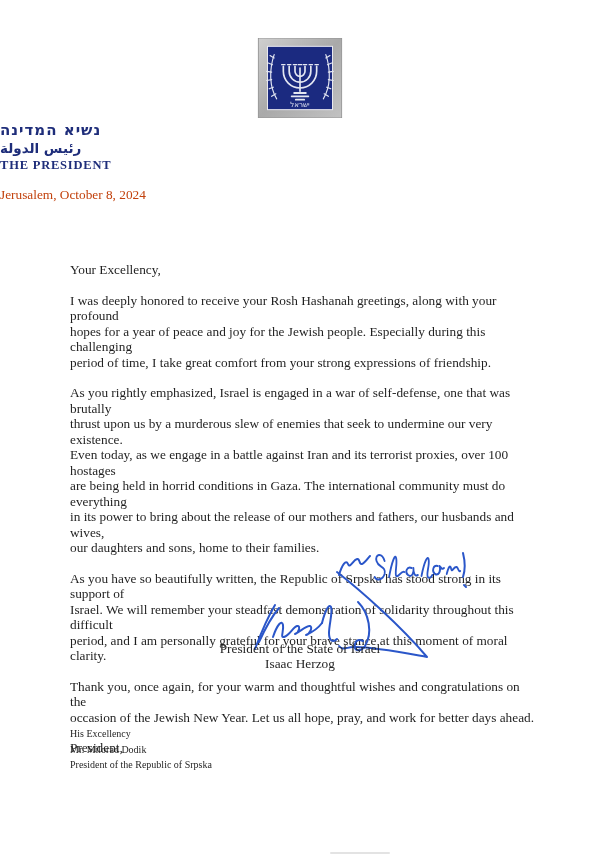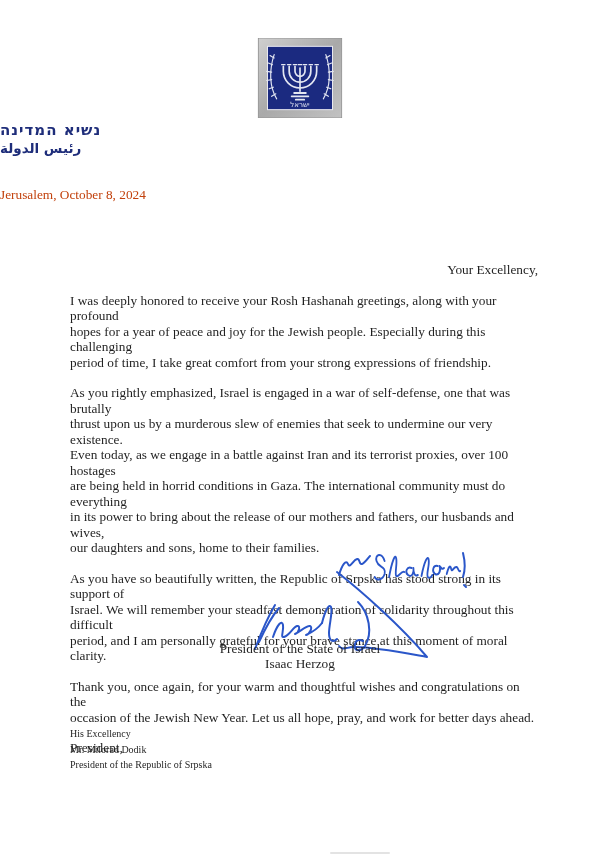--- a/index.html
+++ b/index.html
@@ -26,21 +26,21 @@
   .dateline{
     position:absolute;top:187px;left:0;right:0;text-align:left;
     font-size:13.3px;color:#c2410c;
   }
   
   .body{
     position:absolute;left:70px;top:262px;width:468px;
     font-size:13.3px;line-height:15.5px;
   }
   .body p{margin:0 0 15px 0;white-space:pre-line;}
-  .salutation{margin:0 0 15px 0;text-align:right;}
+  .salutation{margin:0 0 15px 0;}
   .closing{margin:12px 0 0 207px;}
   
   .sig-svg{position:absolute;left:225px;top:545px;width:260px;height:130px;}
   .signer{
     position:absolute;left:150px;top:641px;width:300px;text-align:center;
     font-size:13.3px;line-height:15px;
   }
   
   .recipient{
     position:absolute;left:70px;top:726px;font-size:10px;line-height:15.5px;
@@ -82,20 +82,21 @@
           <path d="M19,20 C13,38 13,58 22,73"></path>
           <path d="M19,24 l-5,-3 M17,32 l-5,-2 M16,41 l-6,-1 M16,50 l-6,1 M18,59 l-5,2 M21,67 l-5,3"></path>
           <path d="M81,20 C87,38 87,58 78,73"></path>
           <path d="M81,24 l5,-3 M83,32 l5,-2 M84,41 l6,-1 M84,50 l6,1 M82,59 l5,2 M79,67 l5,3"></path>
         </g>
       </g>
       <text x="50" y="83" text-anchor="middle" font-family="DejaVu Sans, sans-serif" font-size="8.5" fill="#e4e7f2">ישראל</text>
     </svg>
     <div class="heb-title">נשיא המדינה</div>
     <div class="ar-title">رئيس الدولة</div>
+    <div class="en-title">THE PRESIDENT</div>
   </div>
 
   <div class="dateline">Jerusalem, October 8, 2024</div>
 
   <div class="body">
     <p class="salutation">Your Excellency,</p>
     <p>I was deeply honored to receive your Rosh Hashanah greetings, along with your profound
 hopes for a year of peace and joy for the Jewish people. Especially during this challenging
 period of time, I take great comfort from your strong expressions of friendship.</p>
     <p>As you rightly emphasized, Israel is engaged in a war of self-defense, one that was brutally

